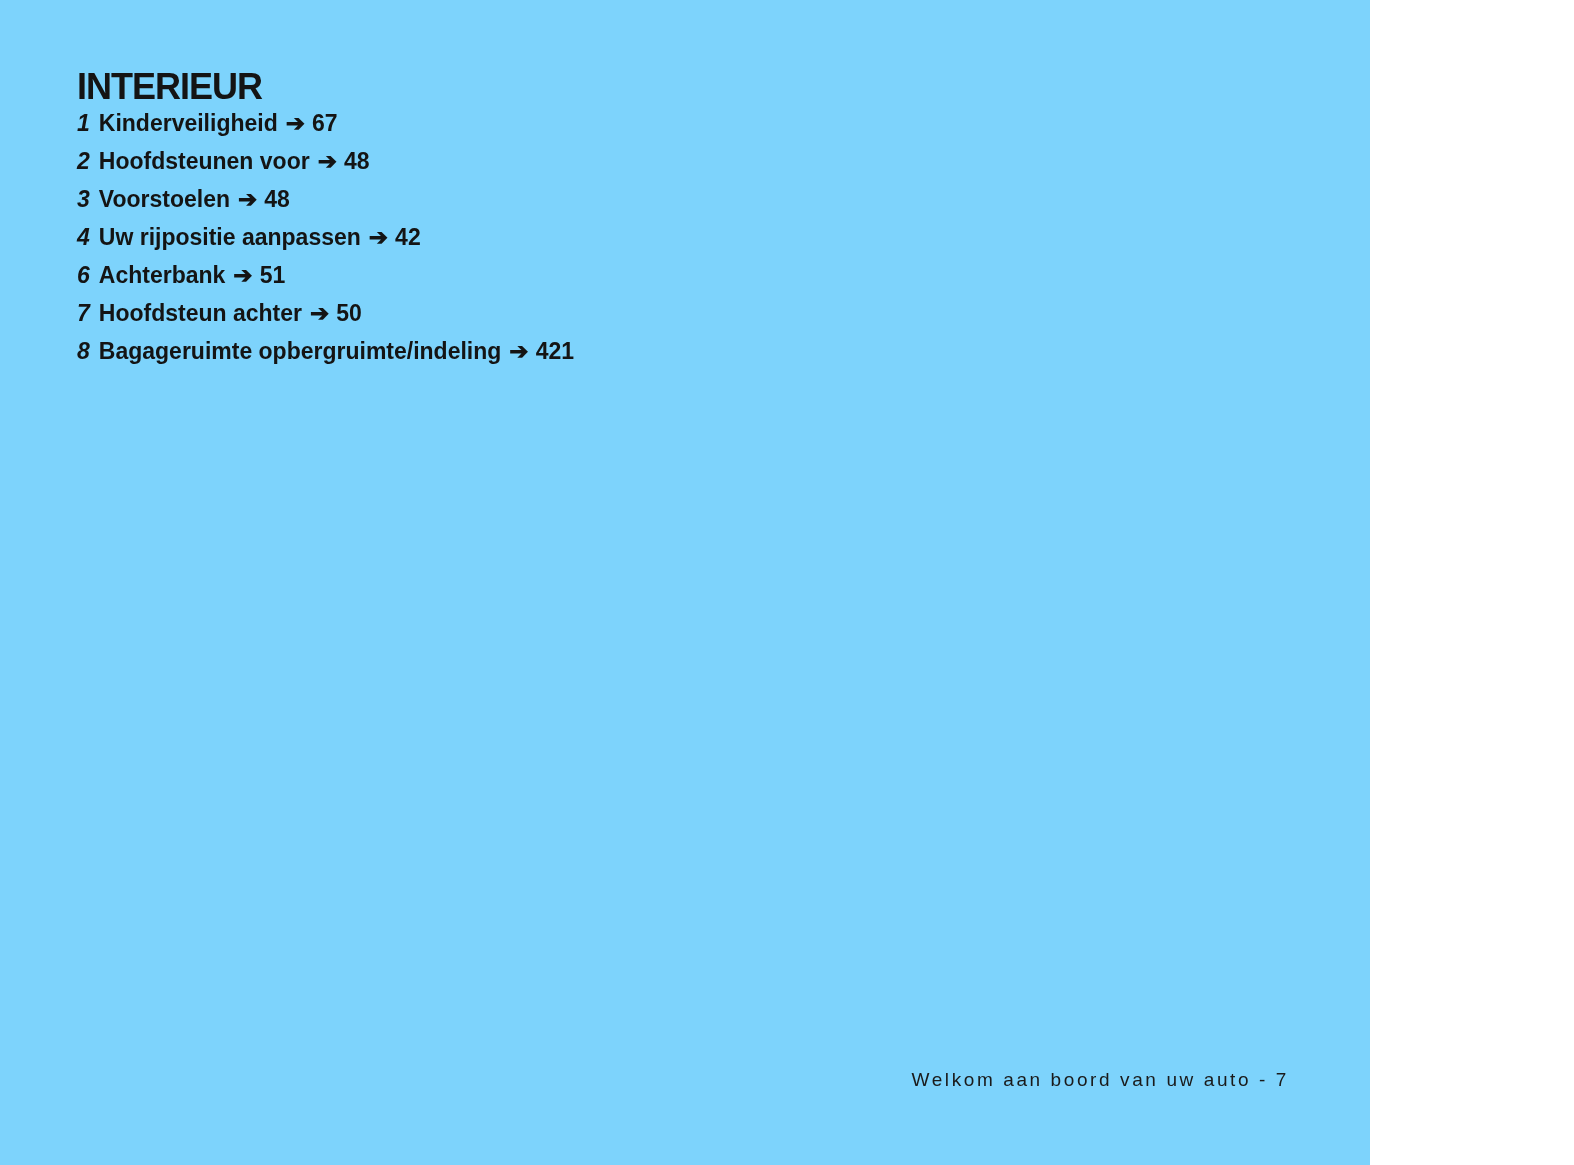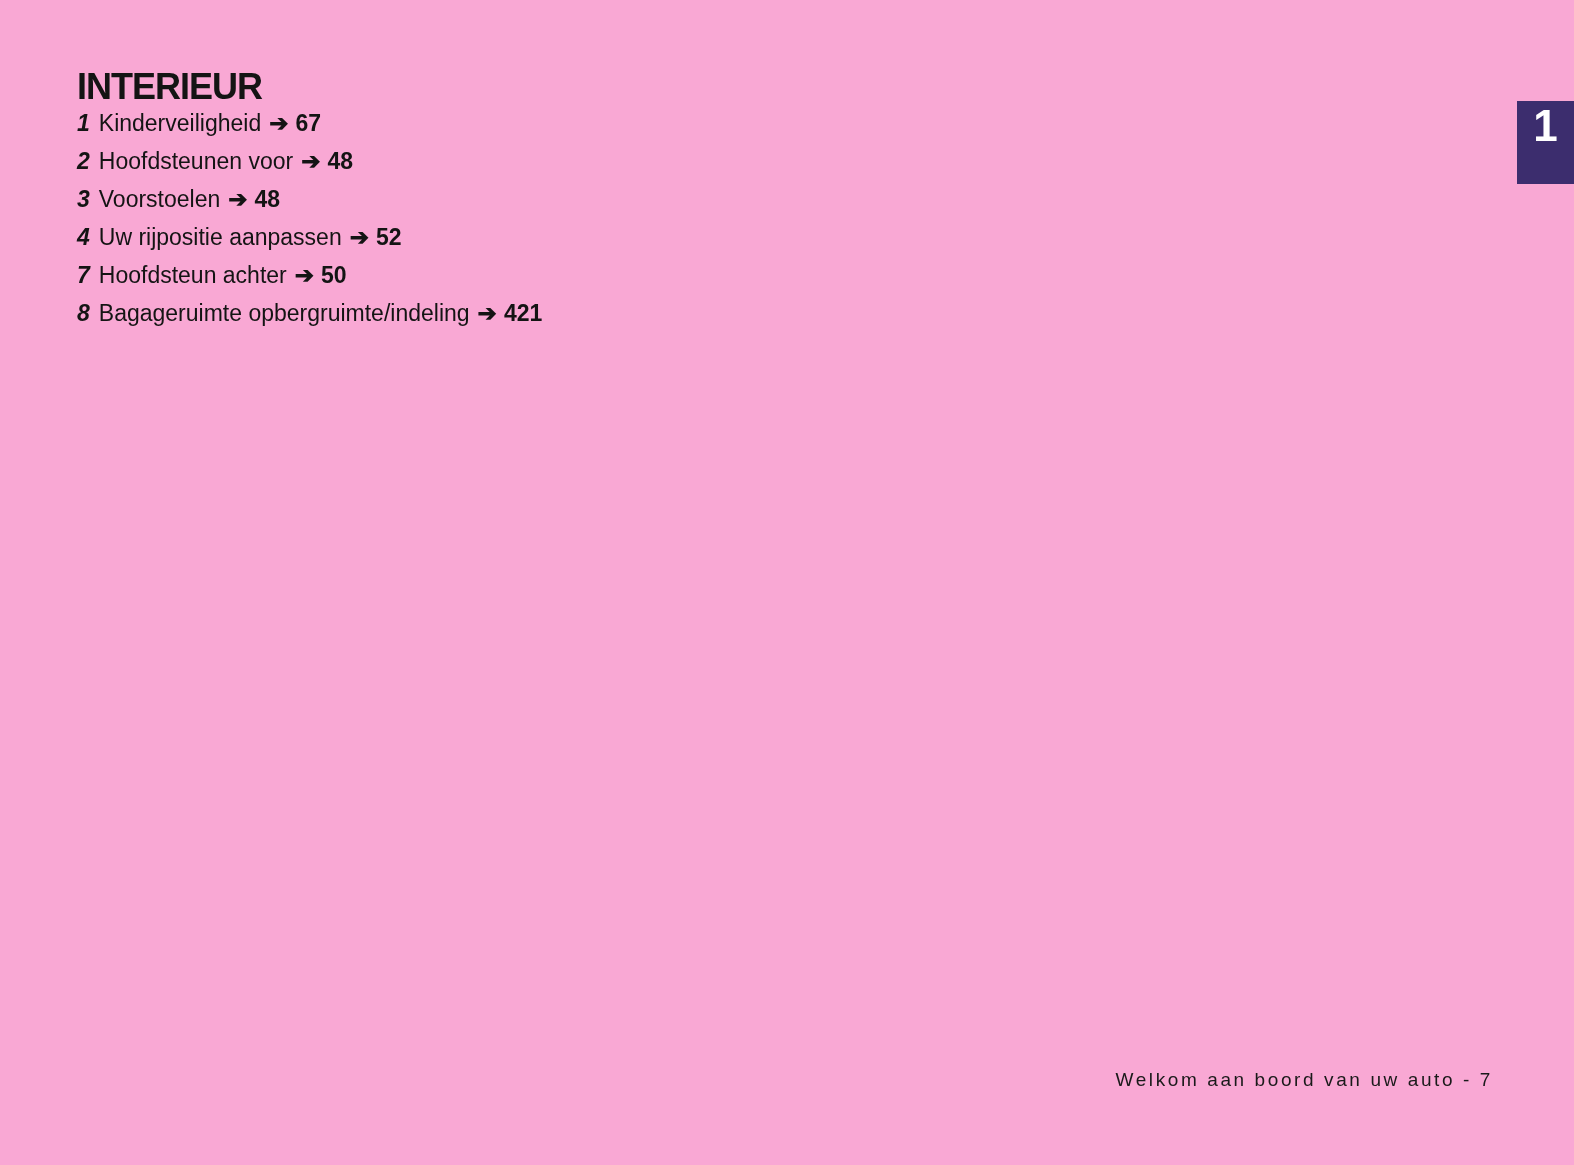--- a/index.html
+++ b/index.html
@@ -2,23 +2,23 @@
 <html><head>
 <meta charset="utf-8">
 <style>
   html, body {
     margin: 0;
     padding: 0;
     background: #ffffff;
   }
   .page {
     position: relative;
-    width: 1574px;
+    width: 1370px;
     height: 1165px;
-    background: #f9a8d4;
+    background: #7dd3fc;
     font-family: "Liberation Sans", sans-serif;
     color: #111111;
     overflow: hidden;
   }
   .page-title {
     position: absolute;
     left: 77px;
     top: 42px;
     font-size: 36px;
     font-weight: bold;
@@ -41,21 +41,21 @@
     color: #141414;
     cursor: default;
   }
   .toc-num {
     display: inline-block;
     font-weight: bold;
     font-style: italic;
     margin-right: 9px;
   }
   .toc-label {
-    font-weight: normal;
+    font-weight: bold;
   }
   .arrow-glyph {
     font-weight: bold;
     margin: 0 7px 0 8px;
   }
   .toc-page {
     font-weight: bold;
   }
   .section-tab {
     position: absolute;
@@ -96,21 +96,24 @@
     <li class="toc-item">
       <span class="toc-num">1</span><span class="toc-label">Kinderveiligheid</span><span class="arrow-glyph">➔</span><span class="toc-page">67</span>
     </li>
     <li class="toc-item">
       <span class="toc-num">2</span><span class="toc-label">Hoofdsteunen voor</span><span class="arrow-glyph">➔</span><span class="toc-page">48</span>
     </li>
     <li class="toc-item">
       <span class="toc-num">3</span><span class="toc-label">Voorstoelen</span><span class="arrow-glyph">➔</span><span class="toc-page">48</span>
     </li>
     <li class="toc-item">
-      <span class="toc-num">4</span><span class="toc-label">Uw rijpositie aanpassen</span><span class="arrow-glyph">➔</span><span class="toc-page">52</span>
+      <span class="toc-num">4</span><span class="toc-label">Uw rijpositie aanpassen</span><span class="arrow-glyph">➔</span><span class="toc-page">42</span>
+    </li>
+    <li class="toc-item">
+      <span class="toc-num">6</span><span class="toc-label">Achterbank</span><span class="arrow-glyph">➔</span><span class="toc-page">51</span>
     </li>
     <li class="toc-item">
       <span class="toc-num">7</span><span class="toc-label">Hoofdsteun achter</span><span class="arrow-glyph">➔</span><span class="toc-page">50</span>
     </li>
     <li class="toc-item">
       <span class="toc-num">8</span><span class="toc-label">Bagageruimte opbergruimte/indeling</span><span class="arrow-glyph">➔</span><span class="toc-page">421</span>
     </li>
   </ul>
 
   <div class="section-tab" style="background: rgb(60, 45, 110);">

